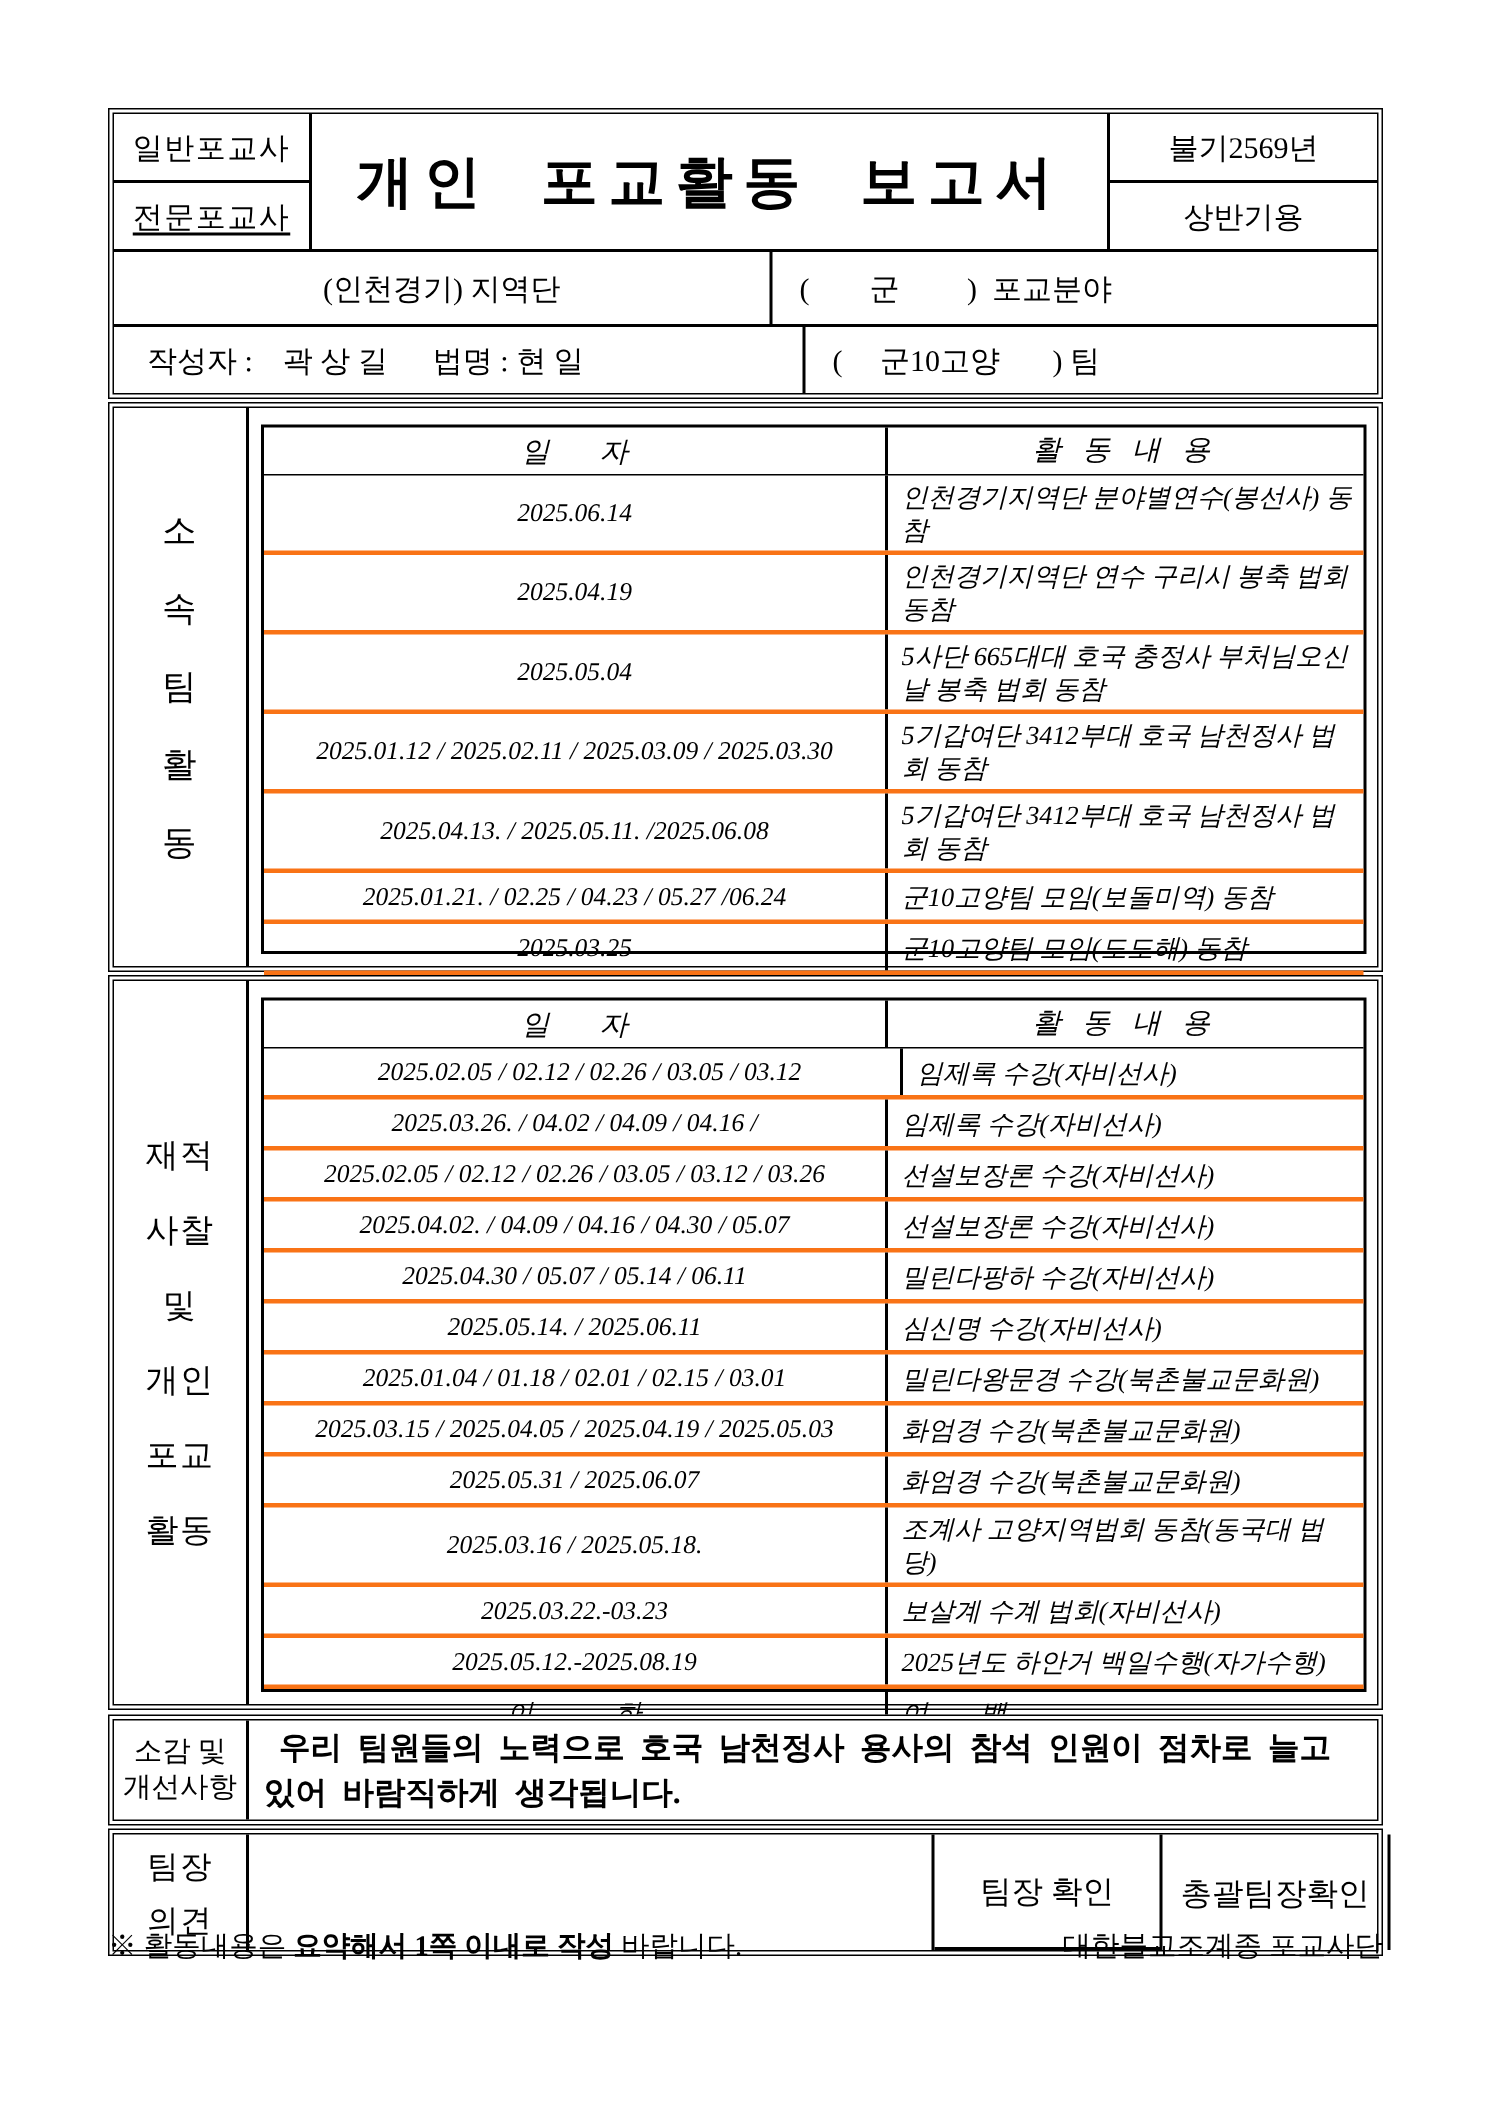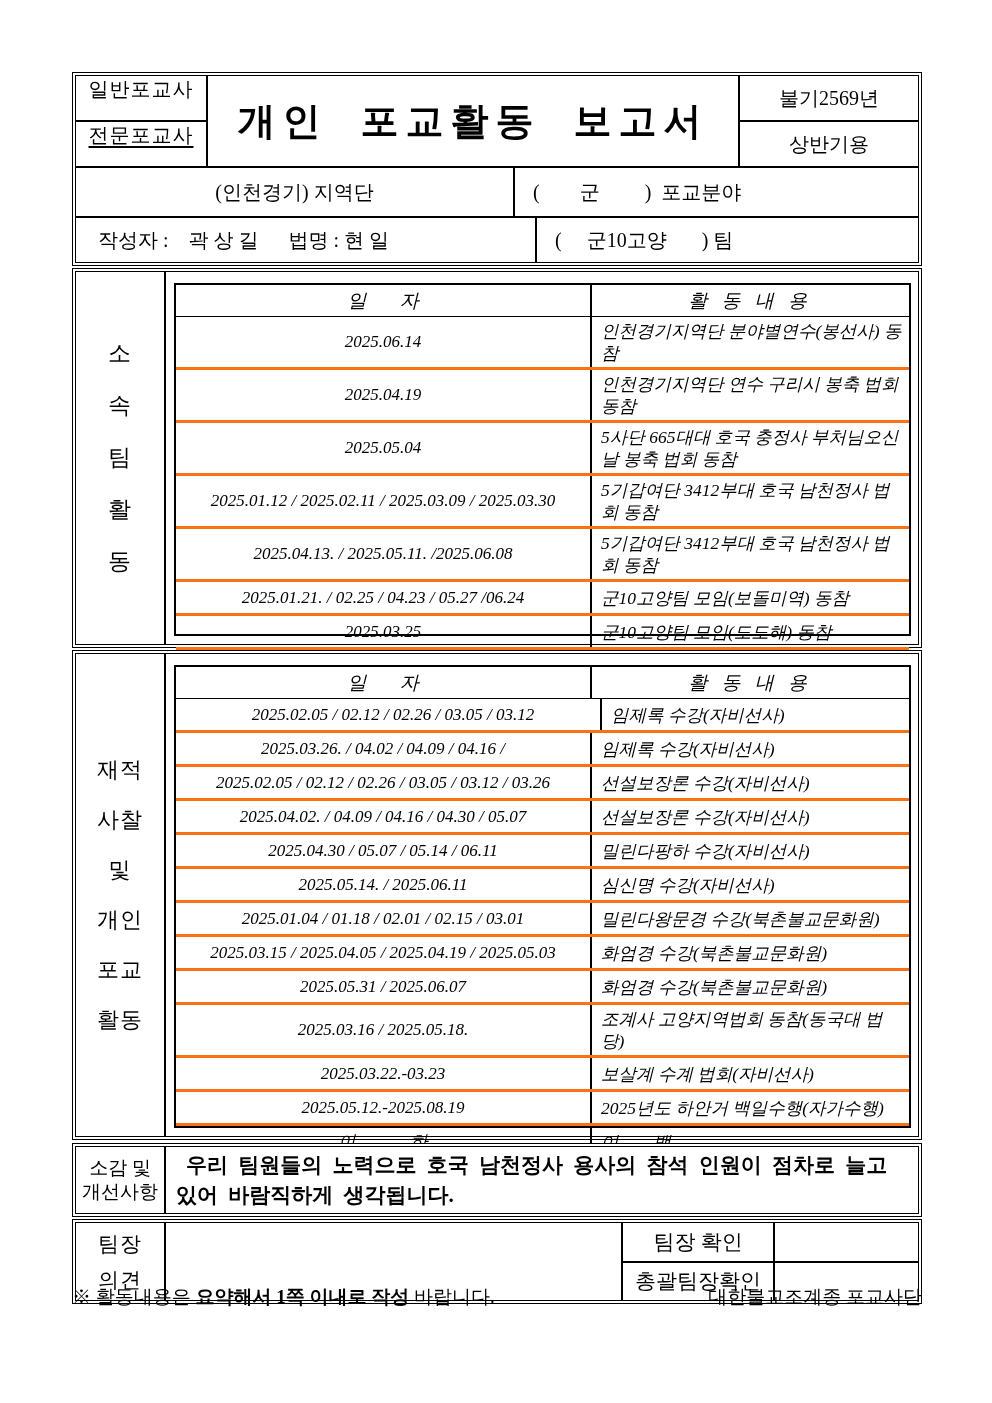--- a/index.html
+++ b/index.html
@@ -4,21 +4,21 @@
 <style>
   html,body{margin:0;padding:0;background:#fff;}
   .page{position:relative;width:992px;height:1403px;background:#ffffff;color:#000;
         font-family:"Liberation Serif","DejaVu Serif",serif;}
   .box{position:absolute;left:72px;width:850px;border:4px double #000;box-sizing:border-box;background:#fff;}
 
   
   #header-box{top:72px;height:194px;display:flex;flex-direction:column;}
   .hrow1{height:90px;border-bottom:2px solid #000;display:flex;}
   .type-col{width:130px;border-right:2px solid #000;display:flex;flex-direction:column;}
-  .type-cell{flex:1;display:flex;align-items:flex-start;justify-content:center;font-size:20px;letter-spacing:1px;}
+  .type-cell{flex:1;display:flex;align-items:center;justify-content:center;font-size:20px;letter-spacing:1px;}
   .type-cell.top{border-bottom:2px solid #000;}
   .type-cell.bottom span{text-decoration:underline;text-underline-offset:4px;}
   .title-col{flex:1;border-right:2px solid #000;display:flex;align-items:center;justify-content:center;}
   .doc-title{font-size:38px;font-weight:bold;letter-spacing:7px;white-space:pre;}
   .era-col{width:178px;display:flex;flex-direction:column;}
   .era-cell{flex:1;display:flex;align-items:center;justify-content:center;font-size:20px;}
   .era-cell.top{border-bottom:2px solid #000;}
   .hrow2{height:48px;border-bottom:2px solid #000;display:flex;}
   .hrow3{flex:1;display:flex;}
   .hcell-left{width:437px;border-right:2px solid #000;display:flex;align-items:center;font-size:20px;white-space:pre;}
@@ -46,21 +46,21 @@
   
   #remarks{top:1143px;height:74px;display:flex;}
   #remarks .label-col{font-size:19px;line-height:24px;letter-spacing:0;white-space:pre-line;}
   .remarks-text{flex:1;display:flex;align-items:center;padding:2px 12px 2px 10px;
                 font-size:21px;font-weight:bold;line-height:30px;word-spacing:5px;text-indent:10px;}
 
   
   #approval{top:1219px;height:85px;display:flex;}
   #approval .label-col{font-size:21px;line-height:36px;letter-spacing:1px;white-space:pre-line;}
   .opinion-blank{flex:1;border-right:2px solid #000;}
-  .confirm-col{width:295px;display:flex;flex-direction:column;}
+  .confirm-col{width:295px;display:flex;flex-direction:row;}
   .confirm-row{flex:1;display:flex;}
   .confirm-row.first{border-bottom:2px solid #000;}
   .confirm-label{width:150px;border-right:2px solid #000;display:flex;align-items:center;justify-content:center;
                  font-size:21px;white-space:pre;}
   .confirm-sig{flex:1;}
 
   
   #footer{position:absolute;left:72px;top:1284px;width:850px;display:flex;justify-content:space-between;
           font-size:19px;white-space:pre;}
   #footer .bold{font-weight:bold;}

